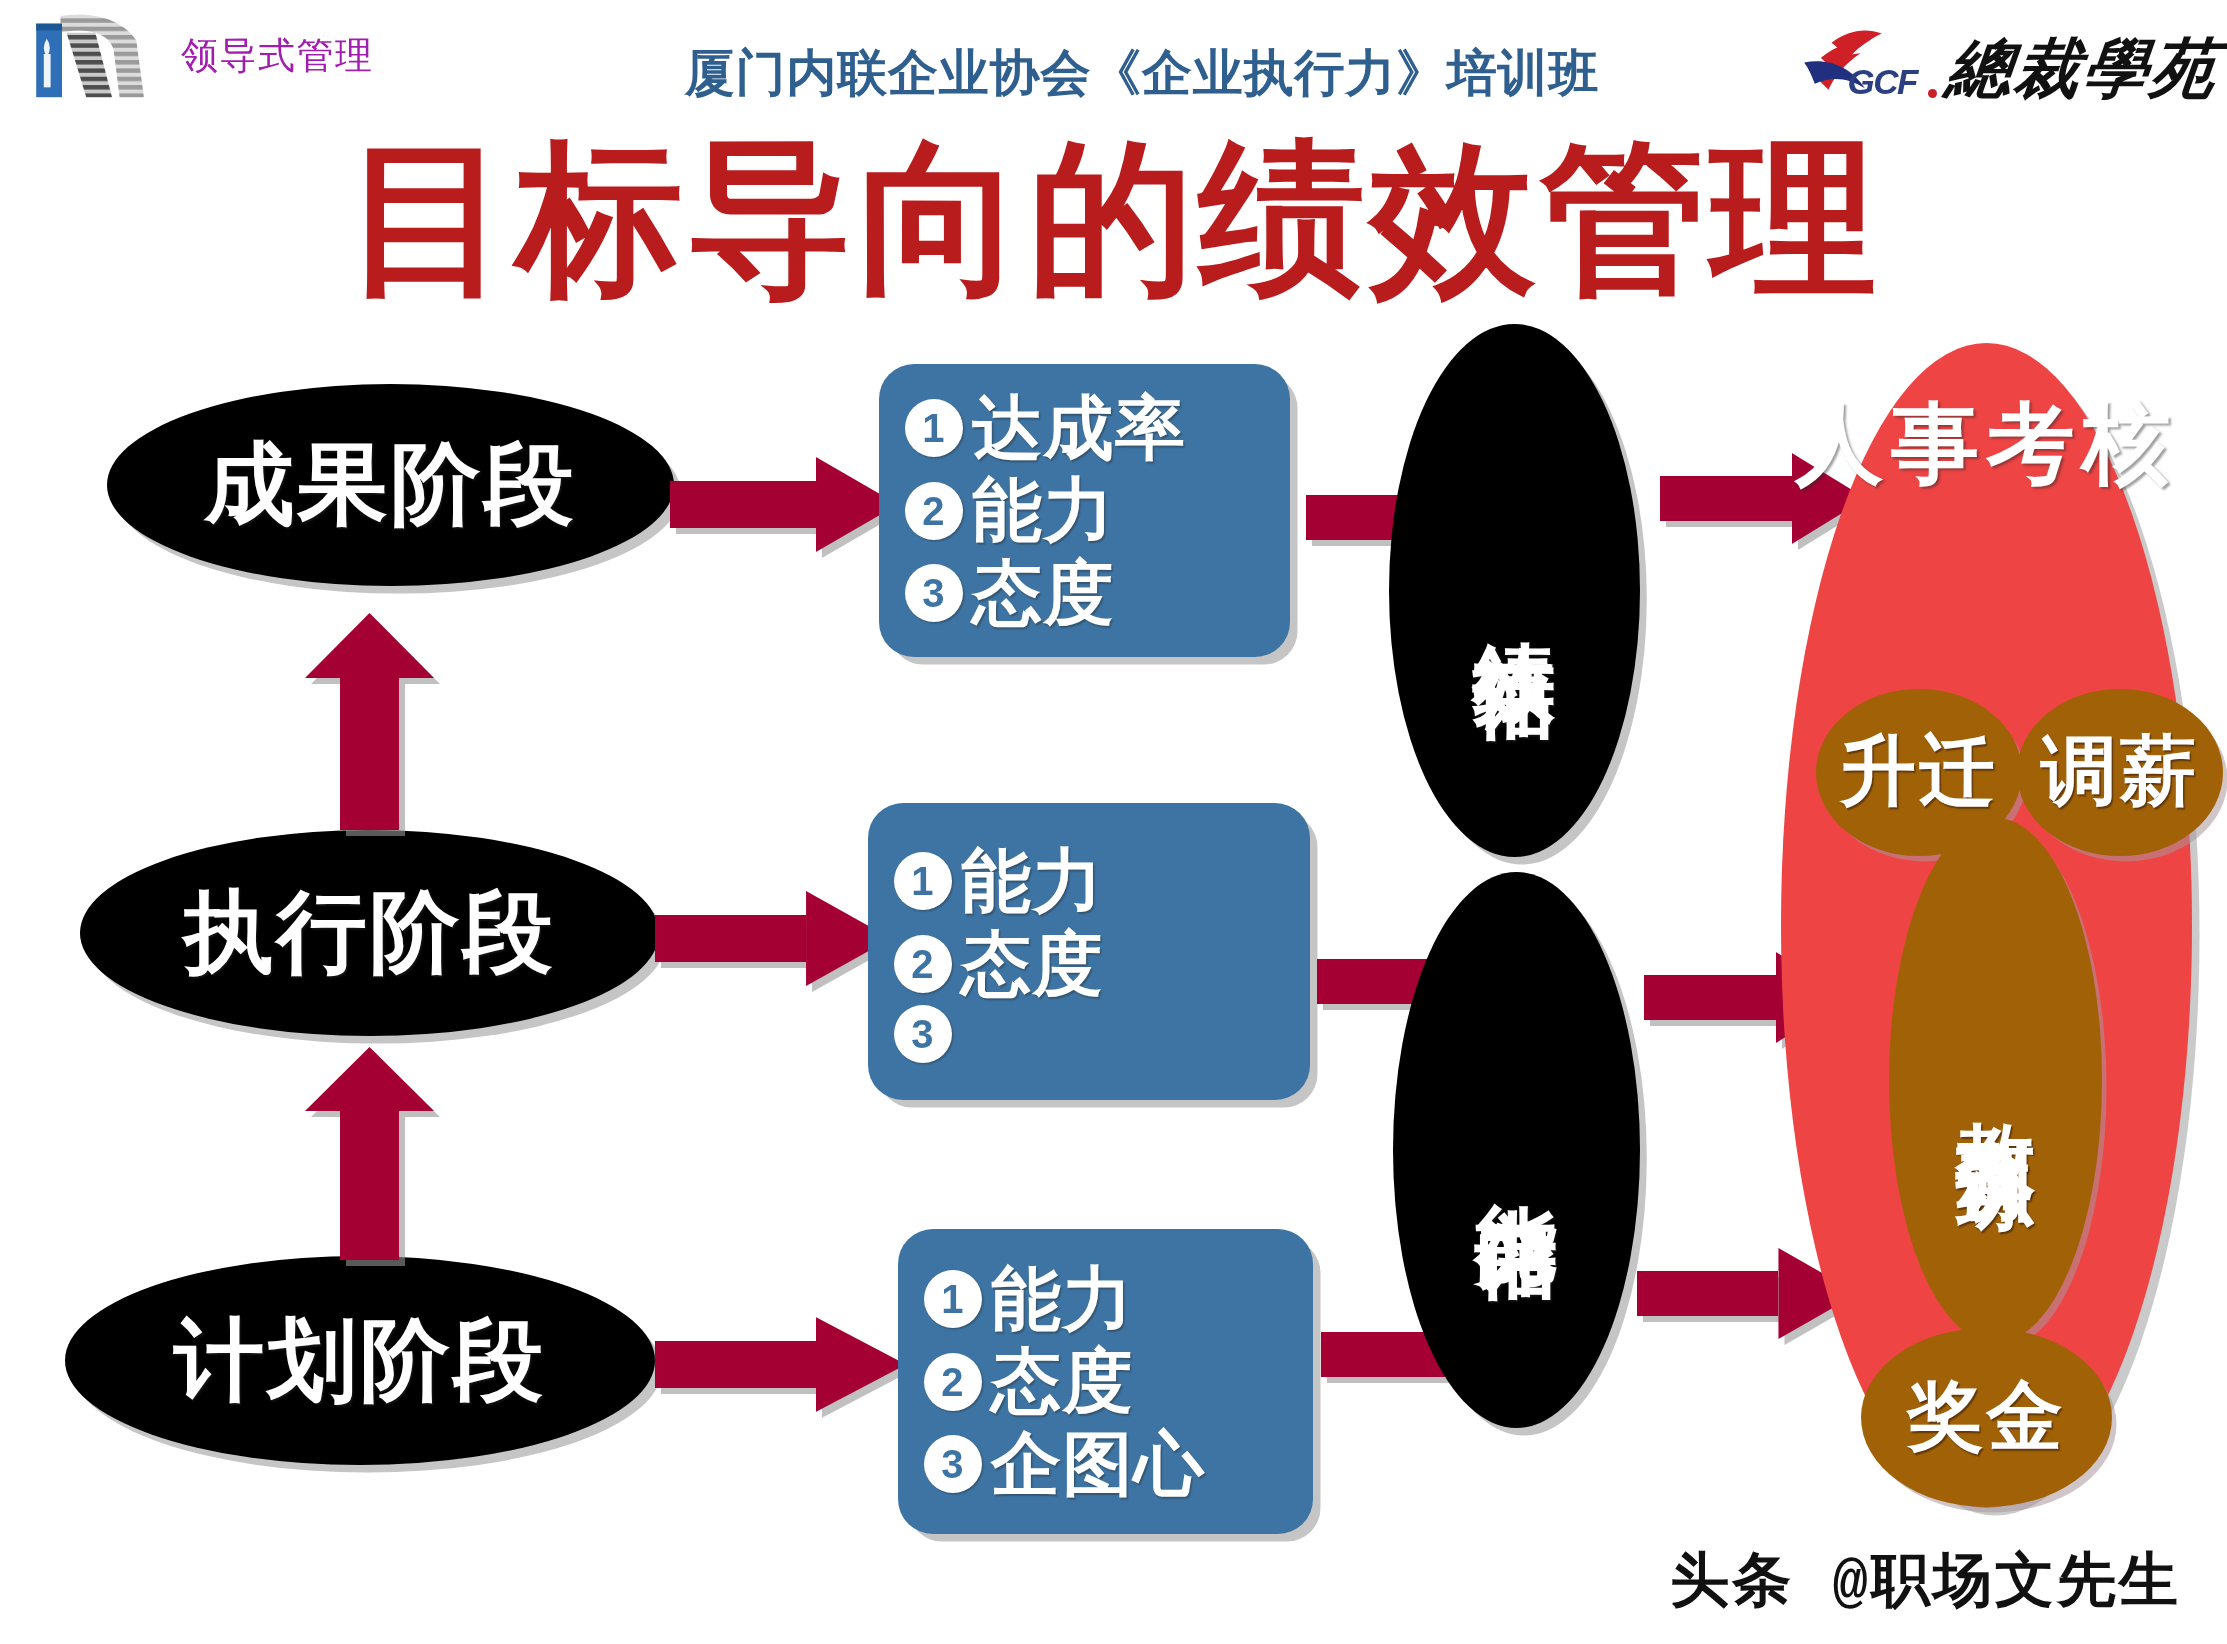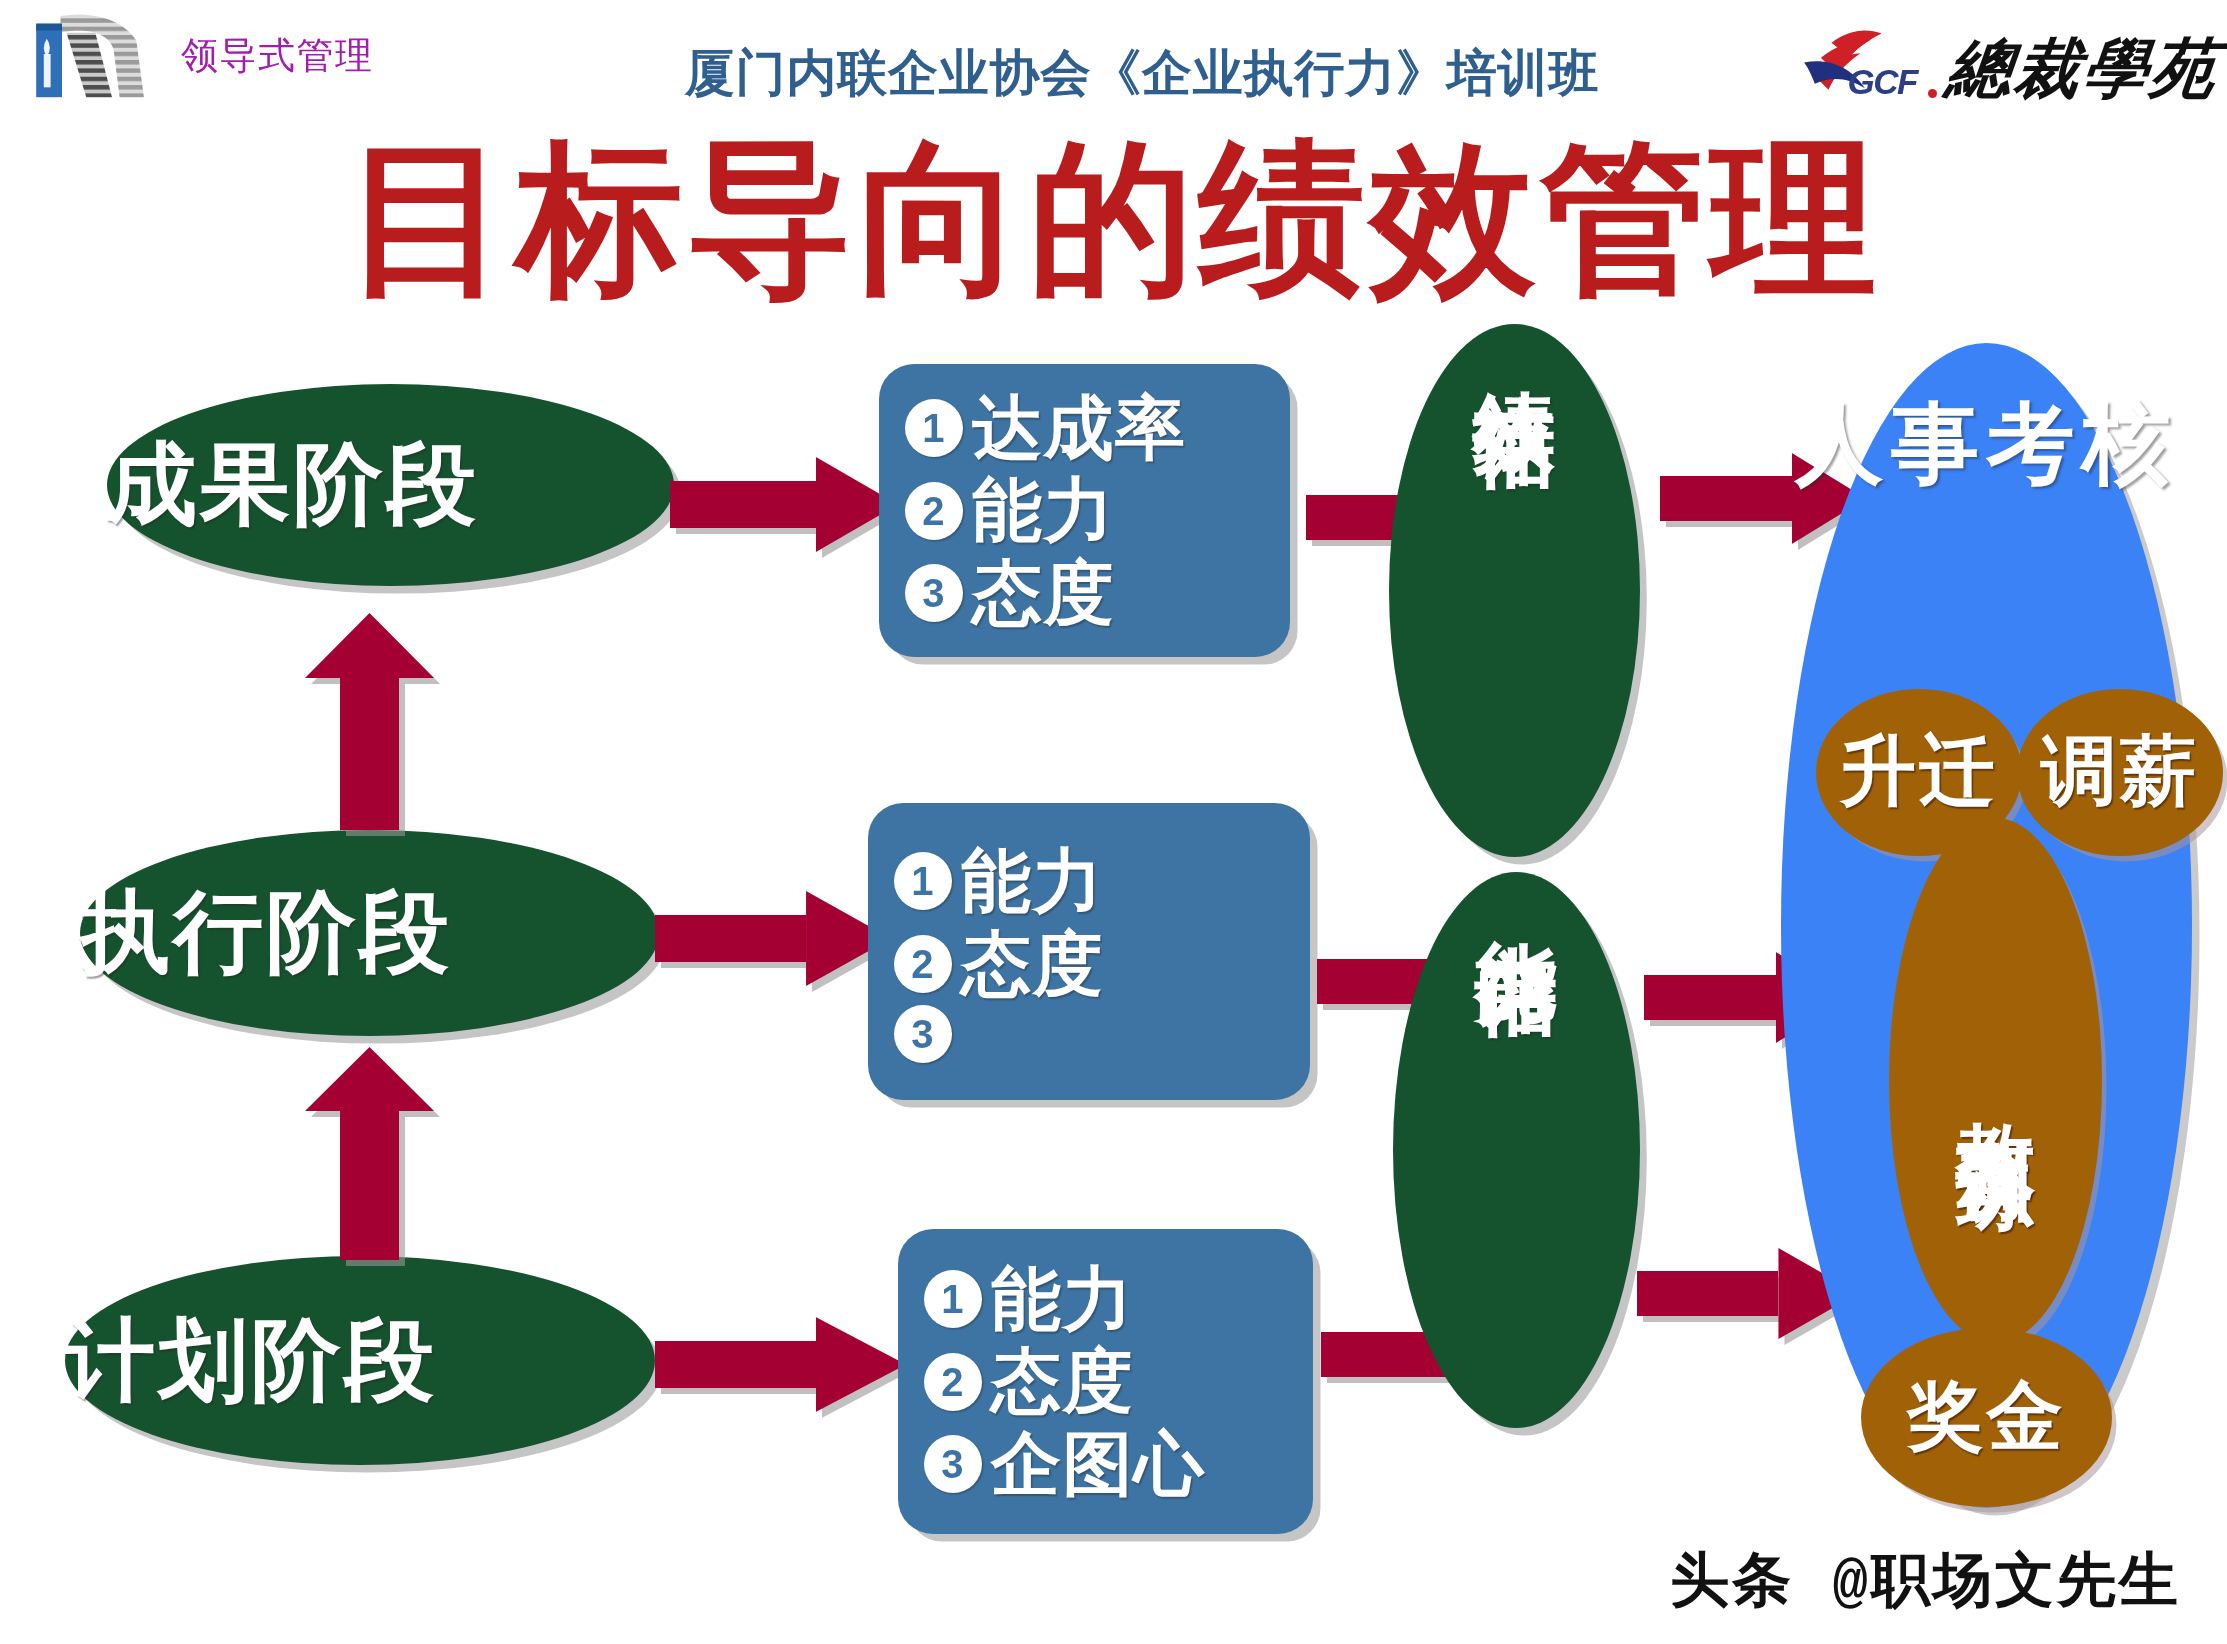--- a/index.html
+++ b/index.html
@@ -75,24 +75,24 @@
     color:#b91c1c;
     letter-spacing:4.6px;
     line-height:1;
     white-space:nowrap;
     text-shadow:2.3px 2.3px 0 rgba(255,255,255,0.9);
   }
 
   
   .ellipse{
     position:absolute;
-    background:#14532d;
+    background:#000000;
     border-radius:50%;
     box-shadow:7.6px 8.4px 0 -0.8px rgba(150,150,150,0.55);
-    display:flex; align-items:center; justify-content:flex-start;
+    display:flex; align-items:center; justify-content:center;
     color:#fff; font-weight:bold;
     text-shadow:1.5px 1.5px 1.5px rgba(40,40,40,0.45);
   }
   .ellipse.stage{
     font-size:90px; letter-spacing:3px; white-space:nowrap;
   }
   .ellipse.vert{
     font-size:82px;
     writing-mode:vertical-rl;
     text-orientation:upright;
@@ -157,21 +157,21 @@
   }
   .arrow-u .head{
     position:absolute;left:0;top:0;width:100%;height:30%;
     background:#A50034;
     clip-path:polygon(50% 0,100% 100%,0 100%);
   }
 
   
   .big-ell{
     position:absolute;
-    background:#3b82f6;
+    background:#ef4444;
     border-radius:50%;
     box-shadow:9px 9px 0 -1.5px rgba(150,150,150,0.5);
   }
   .big-ell-title{
     position:absolute;
     left:0;right:0;top:47px;
     text-align:center;
     color:#fff;font-weight:bold;font-size:88px;
     line-height:1.22;
     letter-spacing:7.6px;

